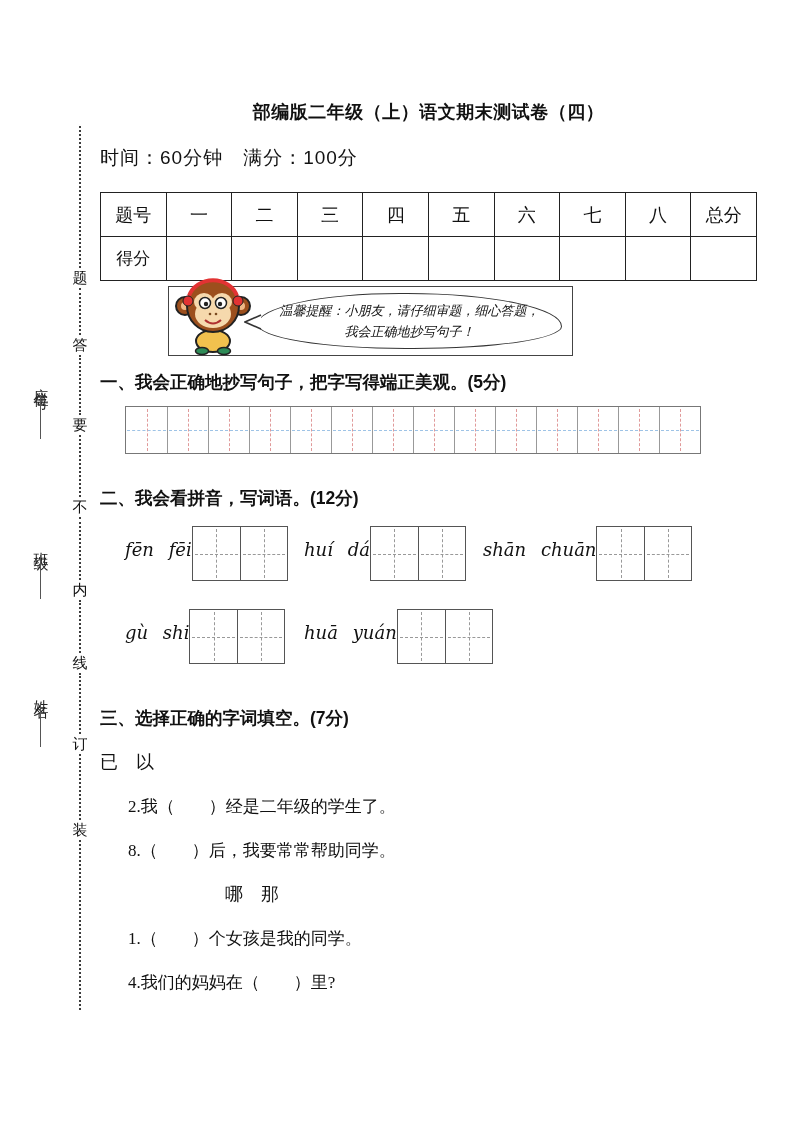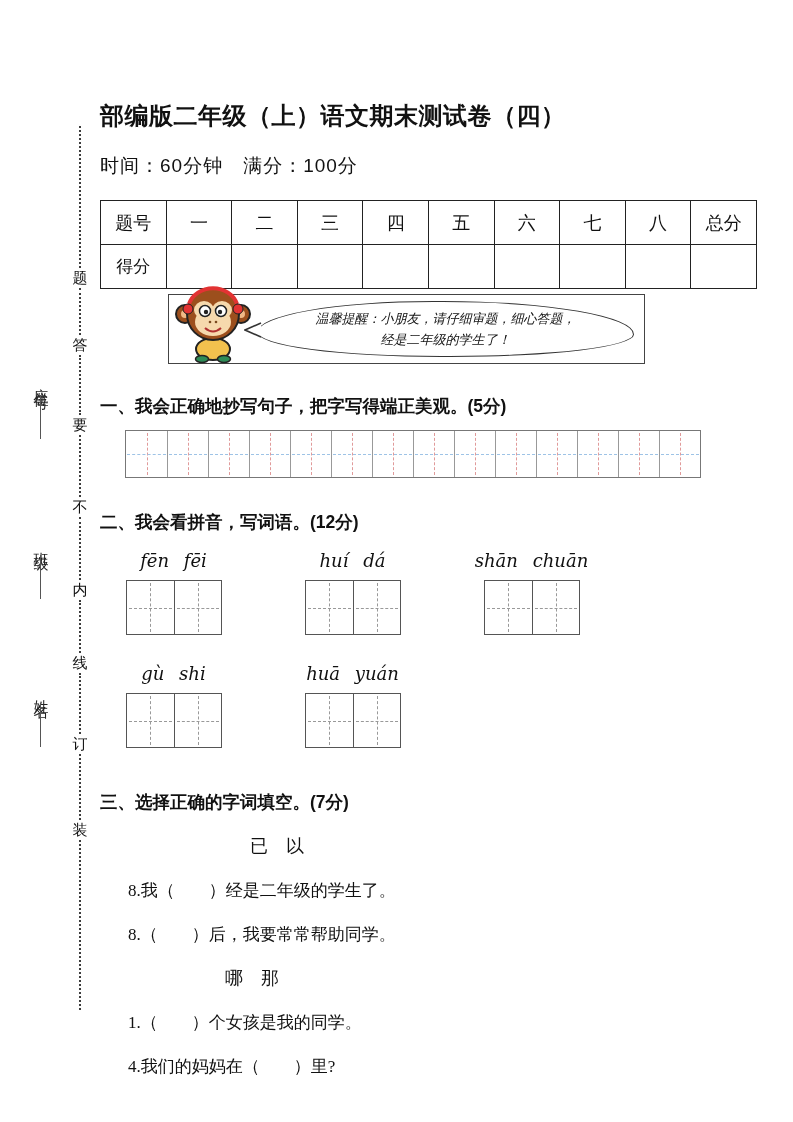--- a/index.html
+++ b/index.html
@@ -17,64 +17,64 @@
 
   
   .binding-strip { position:absolute; left:71px; top:126px; width:18px; height:884px;
                    display:flex; flex-direction:column; align-items:center; }
   .dotseg { width:0; border-left:2px dotted #3c3c3c; flex:none; }
   .bchar  { height:20px; line-height:20px; font-size:15px; color:#111; flex:none; }
 
   
   .content { position:relative; margin-left:100px; width:657px; }
 
-  .title    { padding-top:100px; font-family:"Liberation Sans", sans-serif;
-              font-weight:bold; font-size:24px; letter-spacing:.5px; }
+  .title    { padding-top:100px; text-align:center; font-family:"Liberation Sans", sans-serif;
+              font-weight:bold; font-size:18px; letter-spacing:.5px; }
   .subtitle { margin-top:21px; font-family:"Liberation Sans", sans-serif;
               font-size:19px; letter-spacing:1px; }
 
   table.score { margin-top:21px; width:100%; border-collapse:collapse; table-layout:fixed; }
   table.score td { border:1px solid #222; height:44px; text-align:center; vertical-align:middle;
                    font-size:17px; }
   table.score tr:first-child td { font-size:18px; }
 
   
-  .tipbox { margin-top:5px; margin-left:68px; width:477px; height:70px; border:1px solid #444;
+  .tipbox { margin-top:5px; margin-left:68px; width:405px; height:70px; border:1px solid #444;
             display:flex; align-items:center; position:relative; }
   .monkey { width:88px; display:flex; justify-content:center; margin-top:-16px; flex:none; }
   .bubble { position:relative; flex:1; margin:5px 10px 5px 0; border:1.5px solid #333;
             border-radius:48% 52% 50% 50% / 58% 62% 42% 46%;
             padding:7px 12px 6px; text-align:center; font-size:13px; line-height:1.55;
             font-style:italic; background:#fff; }
   .tail { position:absolute; left:-14px; top:20px; }
 
   
   .sec-heading { font-family:"Liberation Sans", sans-serif; font-weight:bold; font-size:17.5px; }
-  #sec1 { margin-top:30px; }
+  #sec1 { margin-top:14px; }
   .copy-sentence { margin-top:14px; margin-left:170px; font-size:18px; letter-spacing:1px; }
   .copy-grid { margin-top:12px; margin-left:25px; display:flex; border:1px solid #777; width:fit-content; background:#fff; }
   .bcell { width:41px; height:46px; position:relative; }
   .bcell + .bcell { border-left:1px solid #999; }
   .bcell::before { content:""; position:absolute; left:50%; top:2px; bottom:2px; border-left:1px dashed #e09a9a; }
   .bcell::after  { content:""; position:absolute; top:50%; left:1px; right:1px; border-top:1px dashed #9ec3e6; }
 
   #sec2 { margin-top:32px; }
   .pinyin-row { display:flex; margin-left:25px; margin-top:16px; }
   .pinyin-row + .pinyin-row { margin-top:28px; }
-  .pgroup { width:97px; margin-right:82px; display:flex; flex-direction:column; align-items:center; flex:none; }
+  .pgroup { width:97px; margin-right:82px; display:flex; flex-direction:row; align-items:center; flex:none; }
   .pinyin { font-family:"DejaVu Serif", serif; font-style:italic; font-size:18px; white-space:nowrap;
             word-spacing:9px; margin-bottom:9px; }
   .wgrid { display:flex; border:1.5px solid #555; background:#fff; }
   .wcell { width:47px; height:53px; position:relative; }
   .wcell + .wcell { border-left:1px solid #555; }
   .wcell::before { content:""; position:absolute; left:50%; top:2px; bottom:2px; border-left:1px dashed #999; }
   .wcell::after  { content:""; position:absolute; top:50%; left:2px; right:2px; border-top:1px dashed #999; }
 
   #sec3 { margin-top:42px; }
-  .choice { margin-top:20px; margin-left:150px; font-size:18px; }
+  .choice { margin-top:20px; font-size:18px; }
   .choice.second { margin-left:125px; }
   .q { margin-top:21px; margin-left:28px; font-size:17px; }
 </style>
 </head>
 <body>
 
 <div class="page">
 
   <div class="vfield" id="field-seat">
     <span class="vtext">座位号</span>
@@ -166,21 +166,21 @@
           <path d="M15 26 a25 22 0 0 1 48 0" stroke="#e23333" stroke-width="4" fill="none"></path>
           <circle cx="14" cy="31" r="5" fill="#e23333" stroke="#222" stroke-width="1"></circle>
           <circle cx="64" cy="31" r="5" fill="#e23333" stroke="#222" stroke-width="1"></circle>
         </svg>
       </div>
       <div class="bubble">
         <svg class="tail" width="18" height="16" viewBox="0 0 18 16">
           <path d="M17 1 L1 8 L17 15" fill="#fff" stroke="#333" stroke-width="1.5"></path>
         </svg>
         <div>温馨提醒：小朋友，请仔细审题，细心答题，</div>
-        <div>经是二年级的学生了！</div>
+        <div>我会正确地抄写句子！</div>
       </div>
     </div>
 
     <section id="sec1">
       <h2 class="sec-heading">一、我会正确地抄写句子，把字写得端正美观。(5分)</h2>
       <div class="copy-grid">
           <div class="bcell"></div>
           <div class="bcell"></div>
           <div class="bcell"></div>
           <div class="bcell"></div>
@@ -236,20 +236,20 @@
               <div class="wcell"></div>
               <div class="wcell"></div>
             </div>
           </div>
         </div>
     </section>
 
     <section id="sec3">
       <h2 class="sec-heading">三、选择正确的字词填空。(7分)</h2>
       <div class="choice">已　以</div>
-      <p class="q">8.我（　　）经是二年级的学生了。</p>
+      <p class="q">2.我（　　）经是二年级的学生了。</p>
       <p class="q">8.（　　）后，我要常常帮助同学。</p>
       <div class="choice second">哪　那</div>
       <p class="q">1.（　　）个女孩是我的同学。</p>
       <p class="q">4.我们的妈妈在（　　）里?</p>
     </section>
   </div>
 </div>
 
 </body></html>

